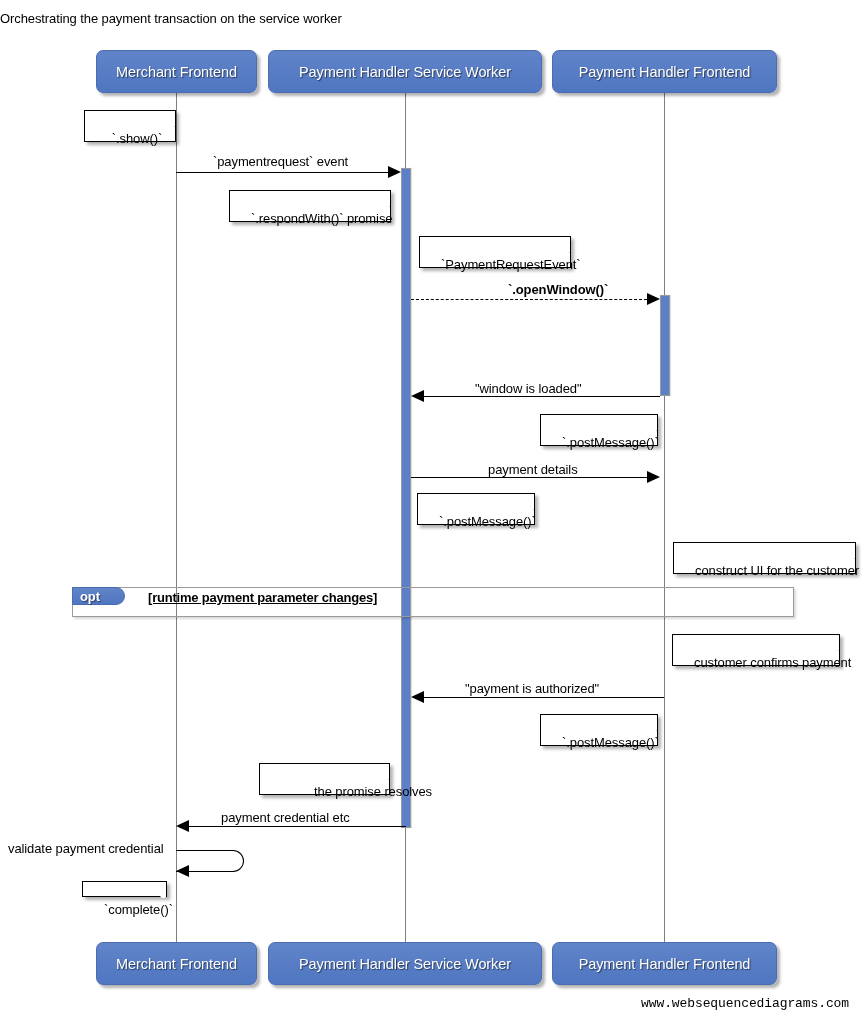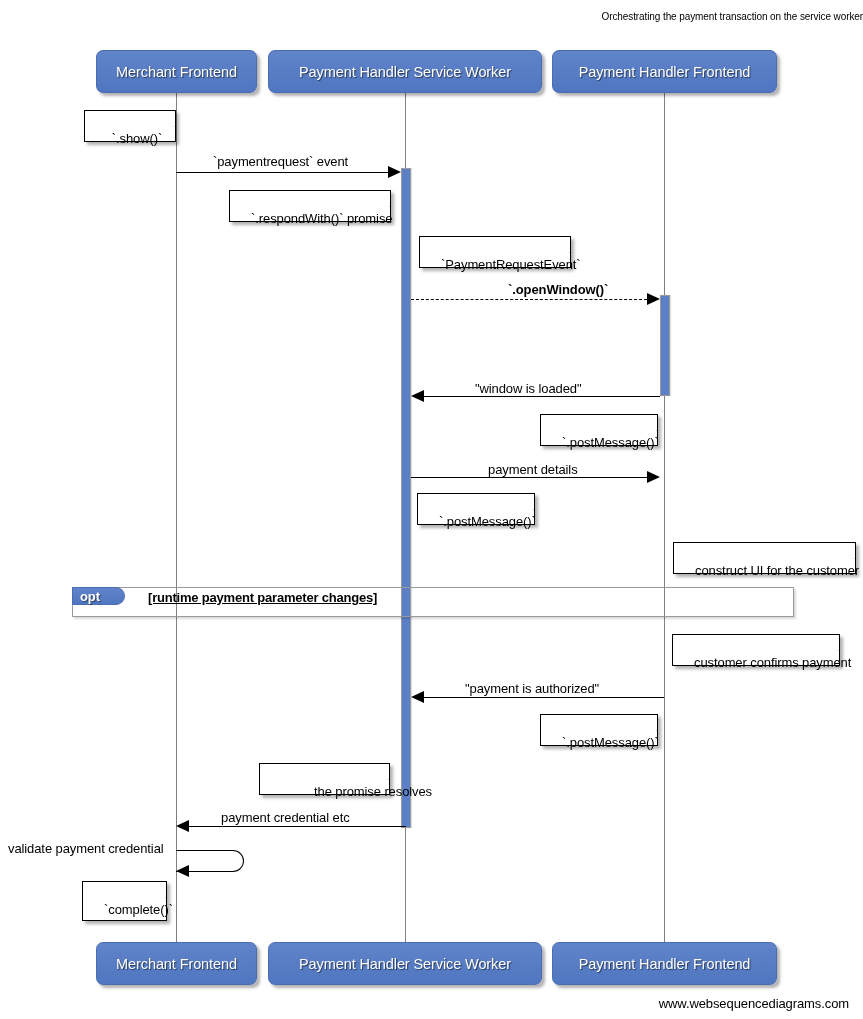--- a/index.html
+++ b/index.html
@@ -19,22 +19,22 @@
     background: #ffffff;
     overflow: hidden;
   }
 
   
   .diagram-title {
     position: absolute;
     left: 0;
     top: 11px;
     width: 863px;
-    text-align: right;
-    font-size: 10px;
+    text-align: left;
+    font-size: 13px;
     color: #000000;
     letter-spacing: -0.1px;
     white-space: nowrap;
   }
 
   
   .lifeline {
     position: absolute;
     width: 1px;
     background: #808080;
@@ -283,30 +283,30 @@
   </div>
 
   <div class="msg-label" style="left:221px; top:810px;">payment credential etc</div>
   <div class="msg-line" style="left:189px; top:826px; width:217px;"></div>
   <div class="arrow-head left" style="left:176px; top:819.5px;"></div>
 
   <div class="msg-label" style="left:8px; top:841px;">validate payment credential</div>
   <div class="self-loop" style="left:176px; top:850px; width:68px; height:22px;"></div>
   <div class="arrow-head left" style="left:176px; top:864.5px;"></div>
 
-  <div class="note" style="left:82px; top:881px; width:85px; height:40px;">
+  <div class="note" style="left:82px; top:881px; width:85px; height:16px;">
     <span>`complete()`</span>
     <span class="note-corner"></span>
   </div>
 
   <div class="actor-box" style="left:96px; top:942px; width:161px; height:43px;">
     <span>Merchant Frontend</span>
   </div>
   <div class="actor-box" style="left:268px; top:942px; width:274px; height:43px;">
     <span>Payment Handler Service Worker</span>
   </div>
   <div class="actor-box" style="left:552px; top:942px; width:225px; height:43px;">
     <span>Payment Handler Frontend</span>
   </div>
 
-  <div class="footer-credit" style="right:14px; top:996px;">www.websequencediagrams.com</div>
+  <div class="footer-credit" style="right:14px; top:996px;font-family:Liberation Mono, monospace;">www.websequencediagrams.com</div>
 
 </div>
 
 </body></html>

